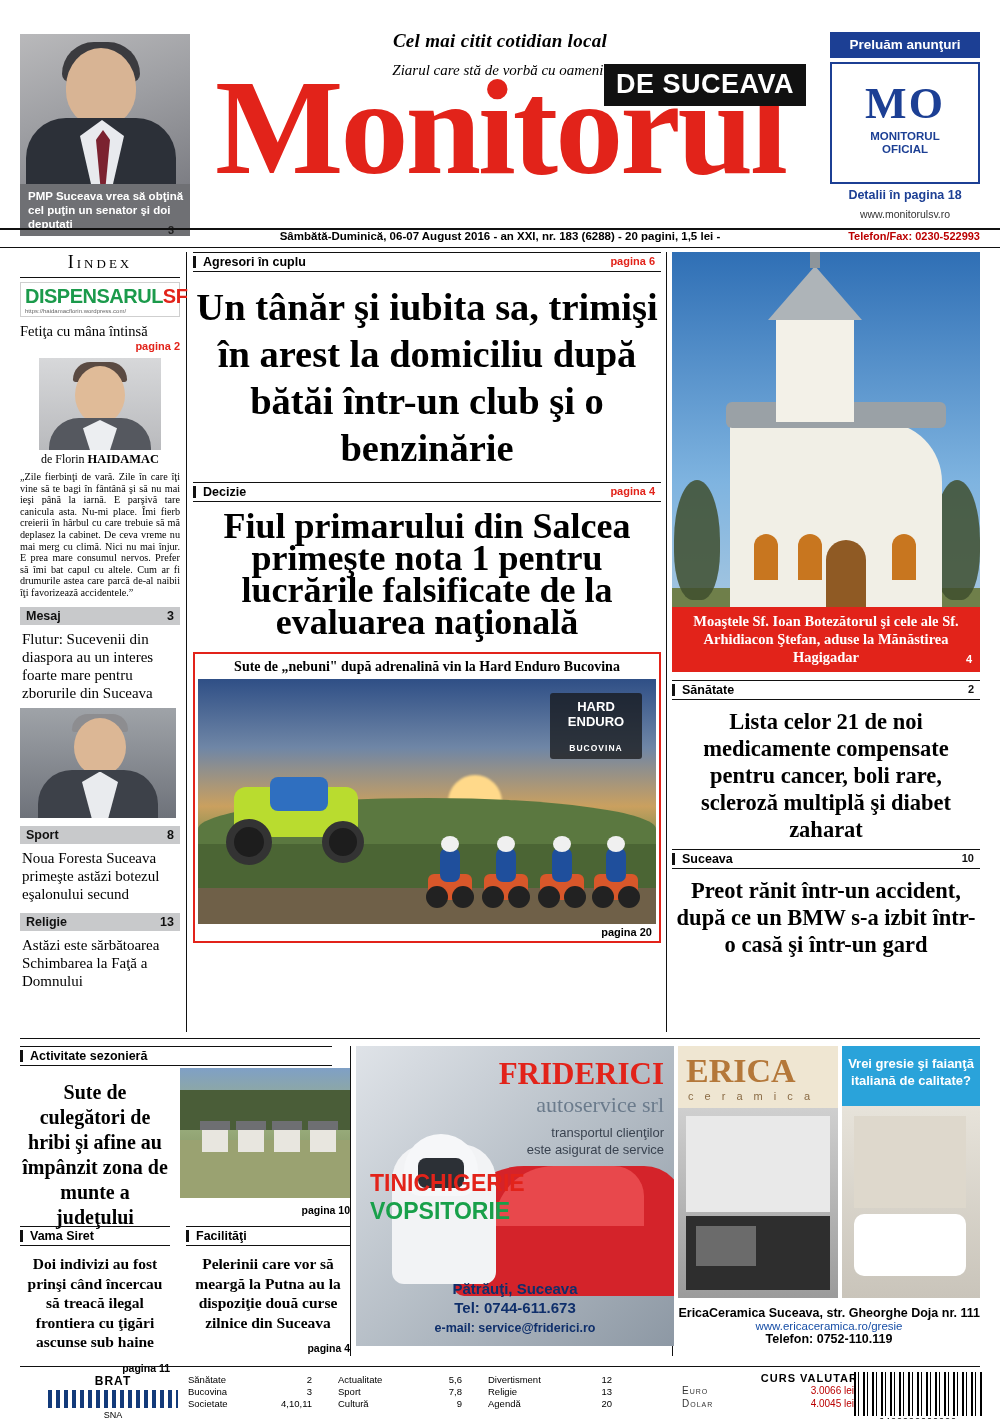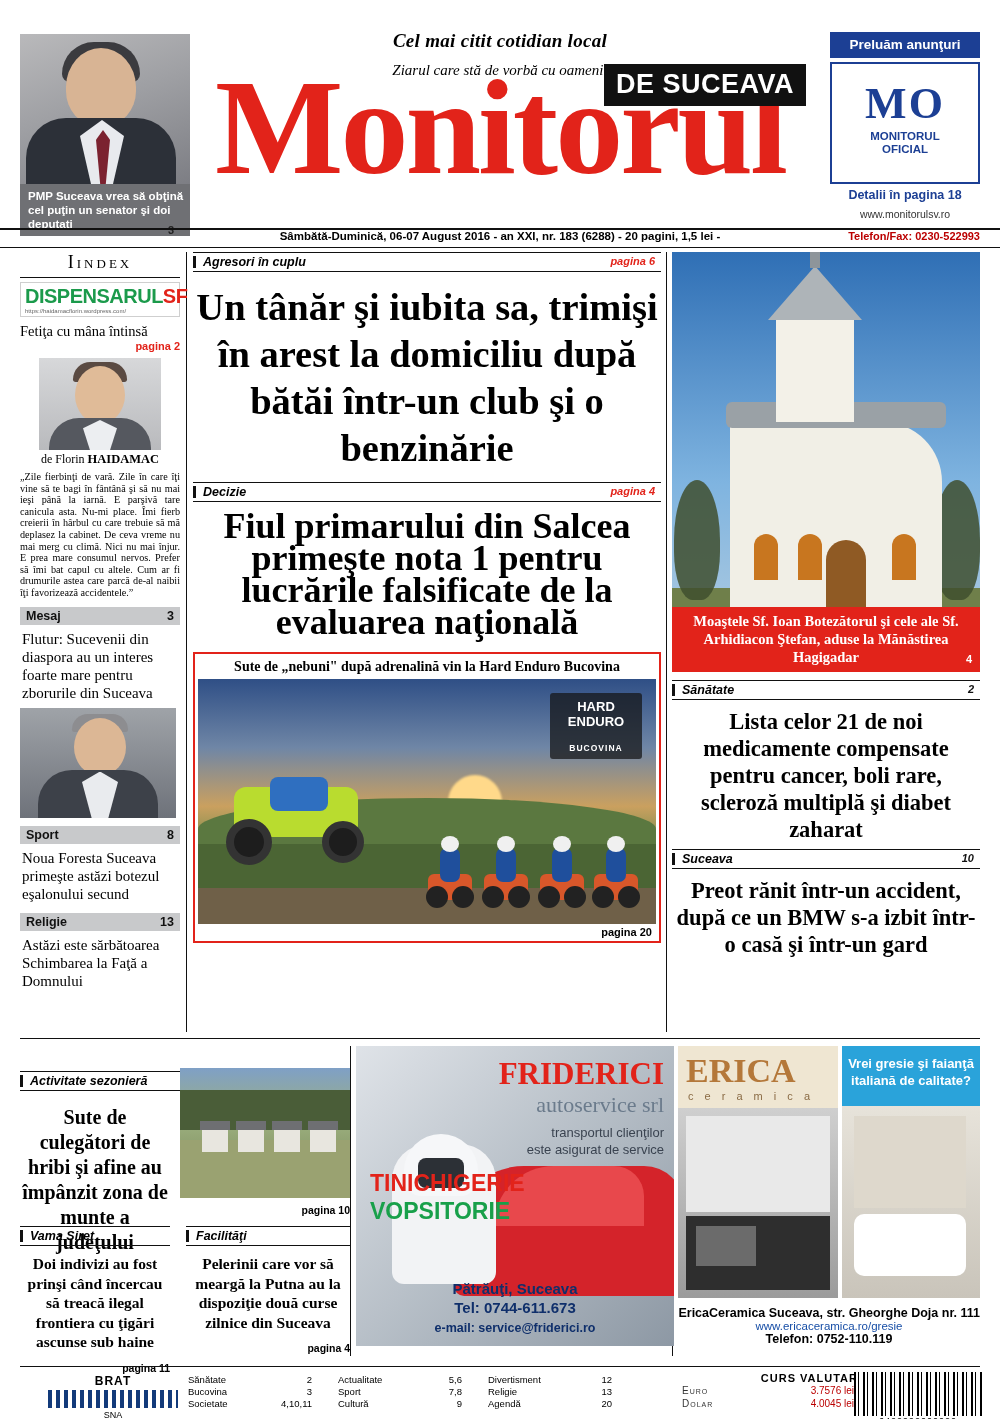--- a/index.html
+++ b/index.html
@@ -151,21 +151,21 @@
   }
   .sec-photo .h2 { position:absolute; left:54px; top:10px; width:52px; height:58px; border-radius:50%; background:#dcb795; }
   .sec-photo .hr2 { position:absolute; left:52px; top:6px; width:56px; height:18px; border-radius:28px 28px 4px 4px; background:#8d8d90; }
   .sec-photo .b2 { position:absolute; left:18px; top:62px; width:120px; height:50px; background:#3d4149; border-radius:34px 34px 0 0; }
   .sec-photo .s2 { position:absolute; left:62px; top:64px; width:36px; height:48px; background:#e9ebee; clip-path:polygon(50% 0,100% 22%,72% 100%,28% 100%,0 22%); }
 
   
   .col-center { position:absolute; left:193px; top:0; width:468px; }
   .kicker {
     border-top:1px solid #111; border-bottom:1px solid #111;
-    padding:2px 4px 2px 10px; font-weight:bold; font-size:12.5px; position:relative;font-style:italic;
+    padding:2px 4px 2px 10px; font-weight:bold; font-size:12.5px; position:relative;
   }
   .kicker::before { content:""; position:absolute; left:0; top:3px; width:3px; bottom:3px; background:#111; }
   .kicker .pg { position:absolute; right:6px; top:2px; color:#e2231a; font-weight:bold; font-size:11px; }
   .kicker .pgb { position:absolute; right:6px; top:2px; color:#111; font-weight:bold; font-size:11px; }
   .head-serif {
     font-family:"Liberation Serif",serif; font-weight:bold; text-align:center;
   }
   .h-main { font-size:38.5px; line-height:47px; padding:12px 0 10px 0; }
   .h-sec { font-size:36px; line-height:32px; padding:8px 0 8px 0;font-family:Liberation Serif, serif; }
 
@@ -487,21 +487,21 @@
       <div class="h-right">Preot rănit într-un accident, după ce un BMW s-a izbit într-o casă şi într-un gard</div>
     </div>
   </div>
 
   <div class="hrule" style="left:20px; top:1038px; width:960px;"></div>
   <div class="vrule" style="left:350px; top:1046px; height:310px;"></div>
   <div class="vrule" style="left:672px; top:1046px; height:310px;"></div>
 
   <div class="lower">
     <div class="lower-left">
-      <div class="kicker" style="width:312px;margin-top:25px;">
+      <div class="kicker" style="width:312px;">
         <span>Activitate sezonieră</span>
       </div>
       <div class="hribi-photo">
         <div class="forest"></div>
         <div class="field"></div>
         <div class="hut" style="left:22px;"></div>
           <div class="hutroof" style="left:20px;"></div>
         <div class="hut" style="left:58px;"></div>
           <div class="hutroof" style="left:56px;"></div>
         <div class="hut" style="left:94px;"></div>
@@ -623,21 +623,21 @@
             <span>Agendă</span>
             <span>20</span>
           </div>
       </div>
     </div>
 
     <div class="curs">
       <div class="t">CURS VALUTAR</div>
       <div class="r">
         <span class="lbl">Euro</span>
-        <span class="val">3.7576 lei</span>
+        <span class="val">3.0066 lei</span>
       </div>
       <div class="r">
         <span class="lbl">Dolar</span>
         <span class="val">4.0045 lei</span>
       </div>
     </div>
 
     <div class="barcode">
       <div class="bars"></div>
       <div class="num">6422992000020</div>

